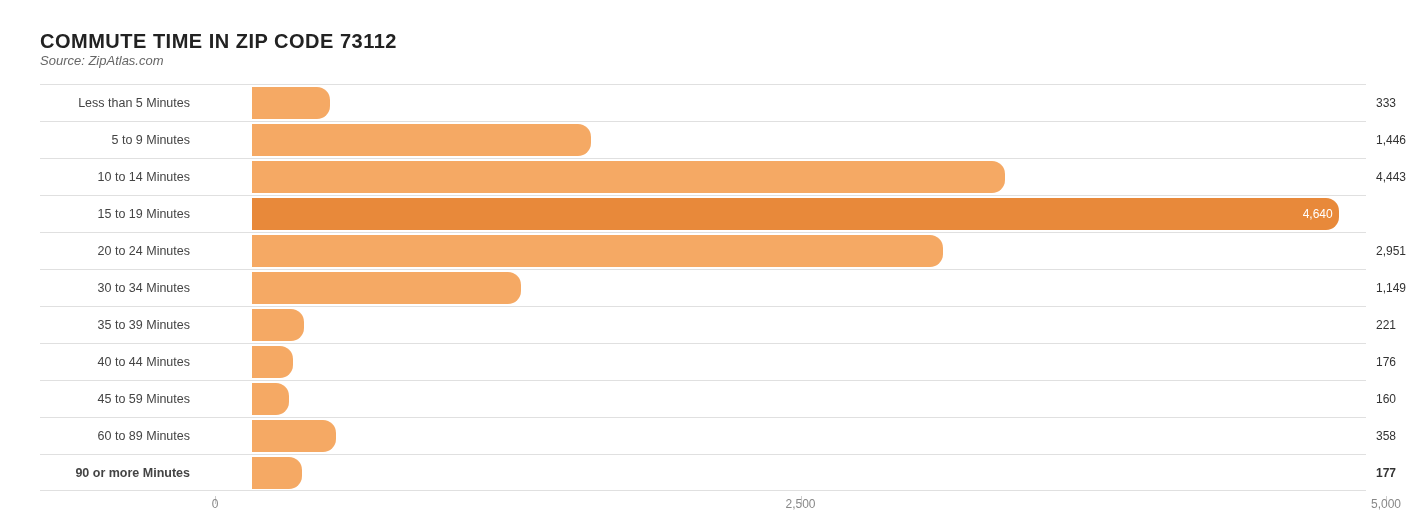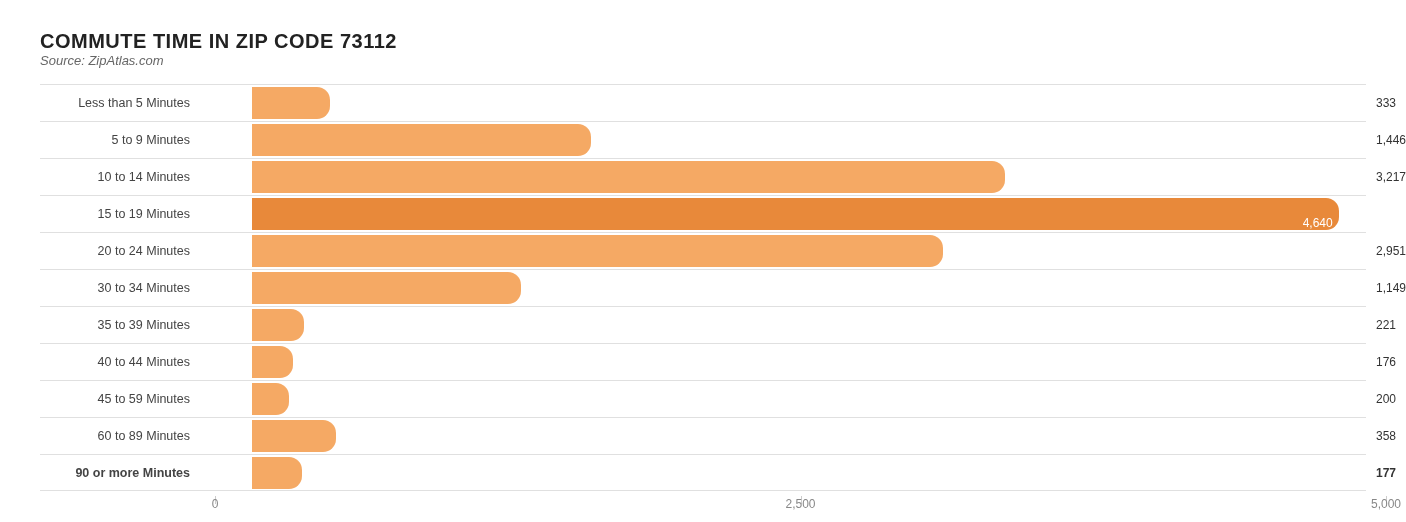--- a/index.html
+++ b/index.html
@@ -62,21 +62,21 @@
       display: flex;
       align-items: center;
       position: relative;
       margin-left: 37px;
     }
     .bar {
       height: 32px;
       border-radius: 0 13px 13px 0;
       background: #f5a964;
       display: flex;
-      align-items: flex-end;
+      align-items: center;
       justify-content: flex-end;
       padding-right: 6px;
       position: relative;
       min-width: 2px;
     }
     .bar.highlighted {
       background: #e8893a;
     }
     .bar-value {
       font-size: 12px;
@@ -132,21 +132,21 @@
         <div class="bar-label">5 to 9 Minutes</div>
         <div class="bar-area">
           <div class="bar" style="width: 338.653px;"></div>
           <span class="bar-value">1,446</span>
         </div>
       </div>
       <div class="bar-row">
         <div class="bar-label">10 to 14 Minutes</div>
         <div class="bar-area">
           <div class="bar" style="width: 753.421px;"></div>
-          <span class="bar-value">3,217</span>
+          <span class="bar-value">4,443</span>
         </div>
       </div>
       <div class="bar-row">
         <div class="bar-label">15 to 19 Minutes</div>
         <div class="bar-area">
           <div class="bar highlighted" style="width: 1086.69px;">
             <span class="bar-value inside">4,640</span>
           </div>
         </div>
       </div>
@@ -175,21 +175,21 @@
         <div class="bar-label">40 to 44 Minutes</div>
         <div class="bar-area">
           <div class="bar" style="width: 41.2192px;"></div>
           <span class="bar-value">176</span>
         </div>
       </div>
       <div class="bar-row">
         <div class="bar-label">45 to 59 Minutes</div>
         <div class="bar-area">
           <div class="bar" style="width: 37.472px;"></div>
-          <span class="bar-value">200</span>
+          <span class="bar-value">160</span>
         </div>
       </div>
       <div class="bar-row">
         <div class="bar-label">60 to 89 Minutes</div>
         <div class="bar-area">
           <div class="bar" style="width: 83.8436px;"></div>
           <span class="bar-value">358</span>
         </div>
       </div>
       <div class="bar-row">

